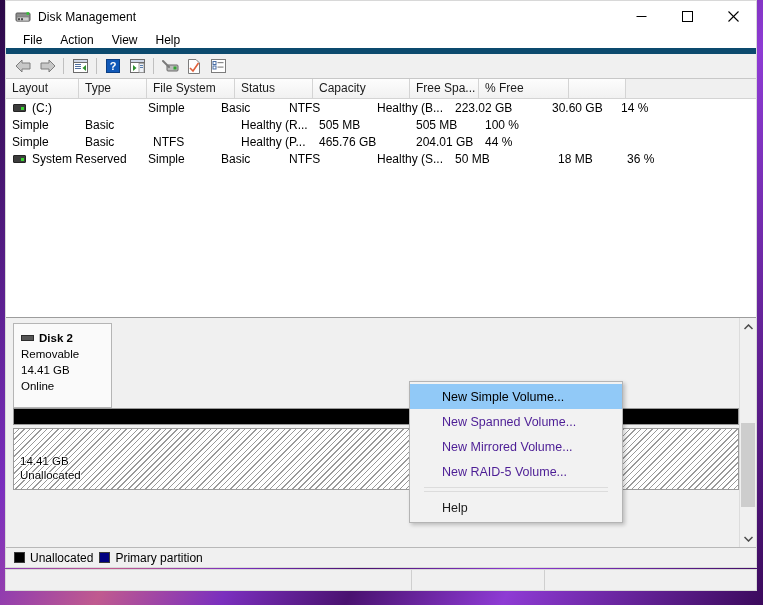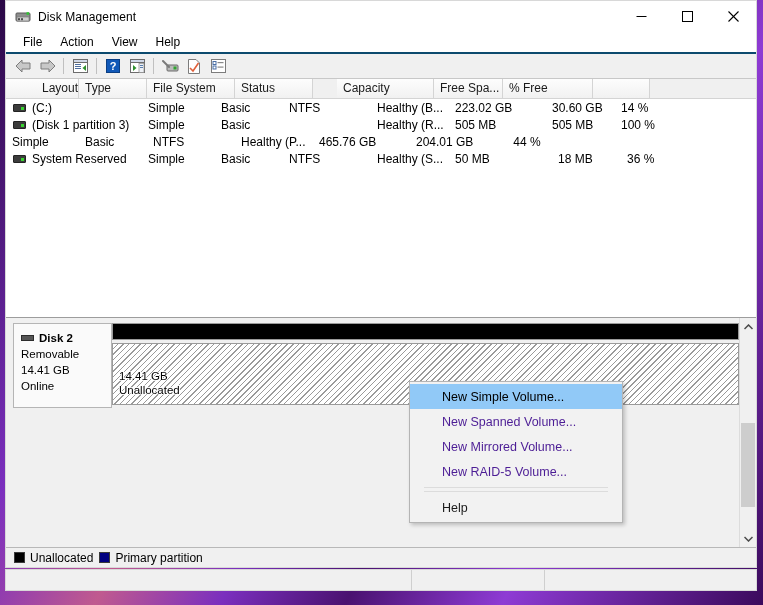--- a/index.html
+++ b/index.html
@@ -45,21 +45,21 @@
     font-size: 12px; color: #000;
   }
   #wbtns { position: absolute; right: 0; top: 0; display: flex; }
 
   
   #menubar {
     height: 22px; min-height: 22px;
     background: #ffffff;
     display: flex; align-items: center;
     padding-left: 8px;
-    border-bottom: 2px solid #0c4a6e;
+    border-bottom: 6px solid #0c4a6e;
   }
   .menu-item {
     font-size: 12px; color: #000;
     padding: 2px 9px;
   }
 
   
   #toolbar {
     height: 25px; min-height: 25px;
     background: #f0f0f0;
@@ -122,21 +122,21 @@
   #disk-panel {
     flex: 1;
     background: #f0f0f0;
     position: relative;
     display: flex;
     overflow: hidden;
   }
   #disk-area {
     flex: 1; position: relative; padding: 5px 0 0 7px;
   }
-  #disk-row { display: flex; }
+  #disk-row { display: flex; flex-direction: column; }
   #disk-info {
     width: 99px; min-width: 99px; height: 85px;
     background: #fafafa;
     border: 1px solid #b5b5b5;
     padding: 6px 0 0 7px;
     font-size: 11.5px; color: #000; line-height: 16px;
   }
   #disk-info .dline { display: flex; align-items: center; }
   #disk-info .dname { font-weight: bold; font-size: 11.5px; }
   .disk-ico-sm {
@@ -331,64 +331,60 @@
         <rect x="2" y="2.5" width="3" height="3" fill="none" stroke="#4a6fa5"></rect>
         <rect x="2" y="7" width="3" height="3" fill="none" stroke="#4a6fa5"></rect>
         <rect x="6.5" y="3" width="6" height="1.2" fill="#8a8a8a"></rect>
         <rect x="6.5" y="7.5" width="6" height="1.2" fill="#8a8a8a"></rect>
       </svg>
     </div>
   </div>
 
   <div id="vol-panel">
     <div id="vol-head">
-        <div class="vh" style="width: 73px; text-align: right;">Layout</div>
+        <div class="vh" style="width: 73px;">Layout</div>
         <div class="vh" style="width: 68px;">Type</div>
         <div class="vh" style="width: 88px;">File System</div>
         <div class="vh" style="width: 78px;">Status</div>
-        <div class="vh" style="width: 97px; margin-left: 24px;">Capacity</div>
+        <div class="vh" style="width: 97px;">Capacity</div>
         <div class="vh" style="width: 69px;">Free Spa...</div>
         <div class="vh" style="width: 90px;">% Free</div>
         <div class="vh" style="width: 57px;"></div>
       </div>
     <div id="vol-rows">
         <div class="vrow">
           <div class="vc first" style="width: 136px;">
             <span class="drive-ico"></span>
             <span>(C:)</span>
           </div>
           <div class="vc" style="width: 73px;">Simple</div>
           <div class="vc" style="width: 68px;">Basic</div>
           <div class="vc" style="width: 88px;">NTFS</div>
           <div class="vc" style="width: 78px;">Healthy (B...</div>
           <div class="vc" style="width: 97px;">223.02 GB</div>
           <div class="vc" style="width: 69px;">30.60 GB</div>
           <div class="vc" style="width: 90px;">14 %</div>
         </div>
         <div class="vrow">
-          <div class="vc first" style="width: 136px;">
-            <span class="drive-ico"></span>
-            <span>(Disk 1 partition 3)</span>
-          </div>
           <div class="vc" style="width: 73px;">Simple</div>
           <div class="vc" style="width: 68px;">Basic</div>
           <div class="vc" style="width: 88px;"></div>
           <div class="vc" style="width: 78px;">Healthy (R...</div>
           <div class="vc" style="width: 97px;">505 MB</div>
           <div class="vc" style="width: 69px;">505 MB</div>
           <div class="vc" style="width: 90px;">100 %</div>
         </div>
         <div class="vrow">
           <div class="vc" style="width: 73px;">Simple</div>
           <div class="vc" style="width: 68px;">Basic</div>
           <div class="vc" style="width: 88px;">NTFS</div>
           <div class="vc" style="width: 78px;">Healthy (P...</div>
           <div class="vc" style="width: 97px;">465.76 GB</div>
           <div class="vc" style="width: 69px;">204.01 GB</div>
-          <div class="vc" style="width: 90px; text-align: center;">44 %</div>
+          <div class="vc" style="width: 90px;">44 %</div>
         </div>
         <div class="vrow">
           <div class="vc first" style="width: 136px;">
             <span class="drive-ico"></span>
             <span>System Reserved</span>
           </div>
           <div class="vc" style="width: 73px;">Simple</div>
           <div class="vc" style="width: 68px;">Basic</div>
           <div class="vc" style="width: 88px;">NTFS</div>
           <div class="vc" style="width: 78px;">Healthy (S...</div>

